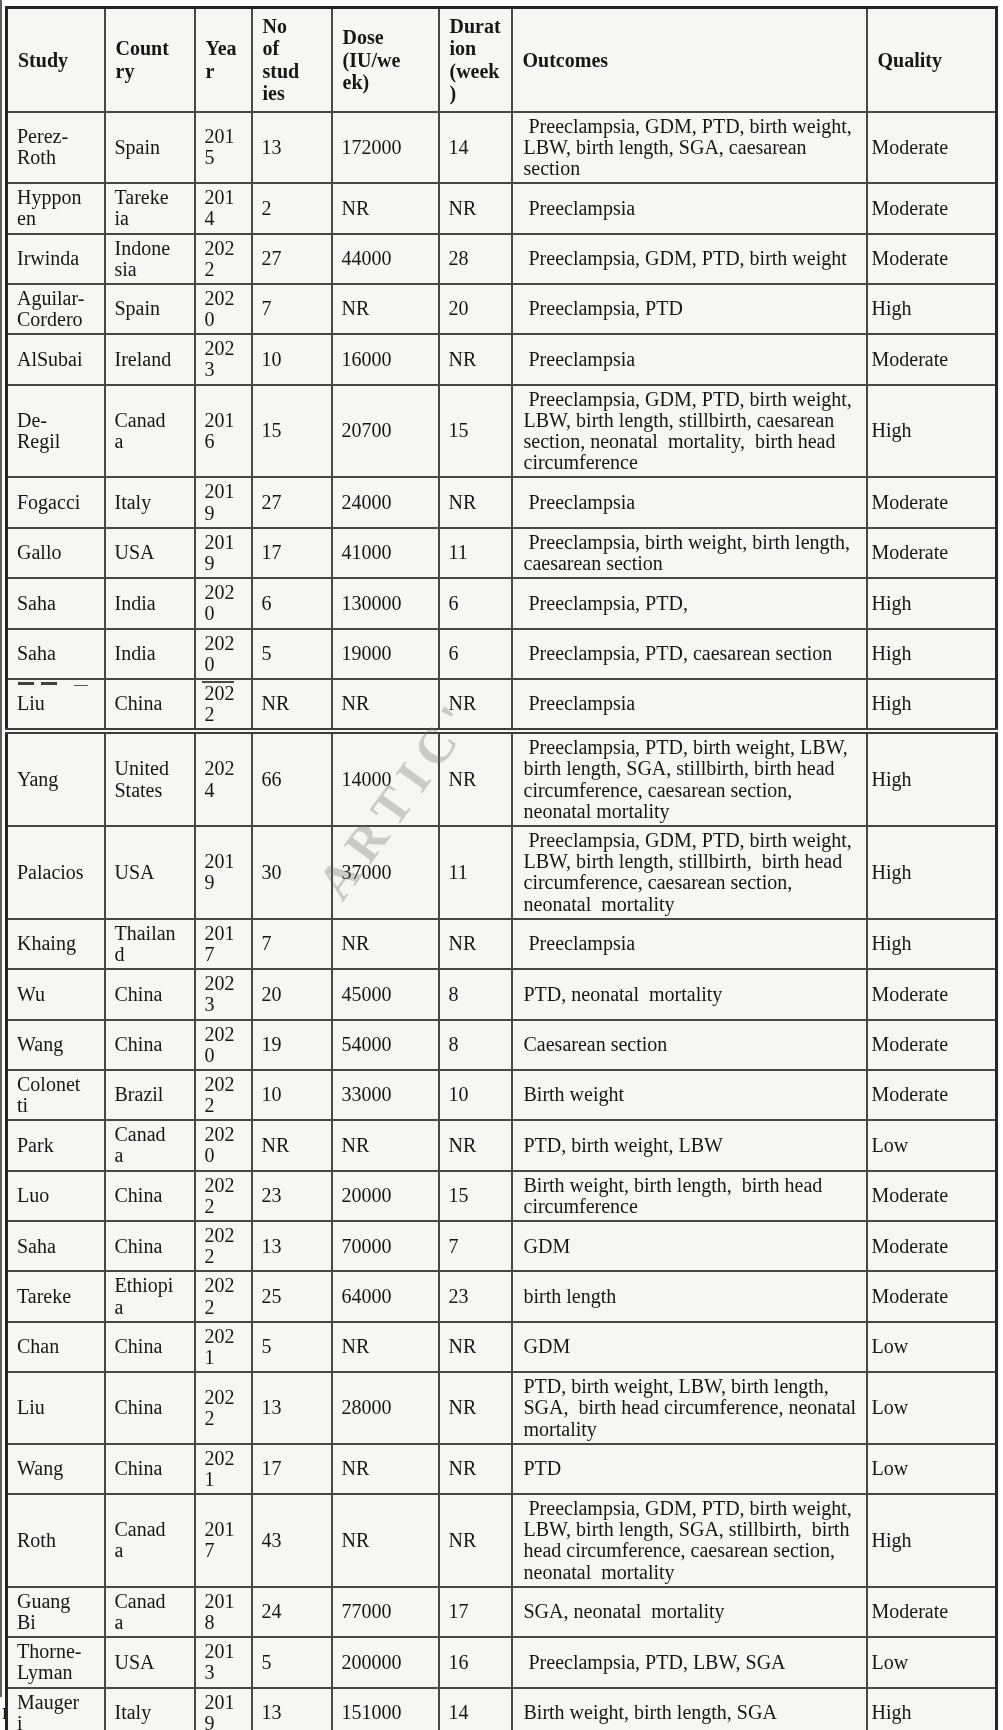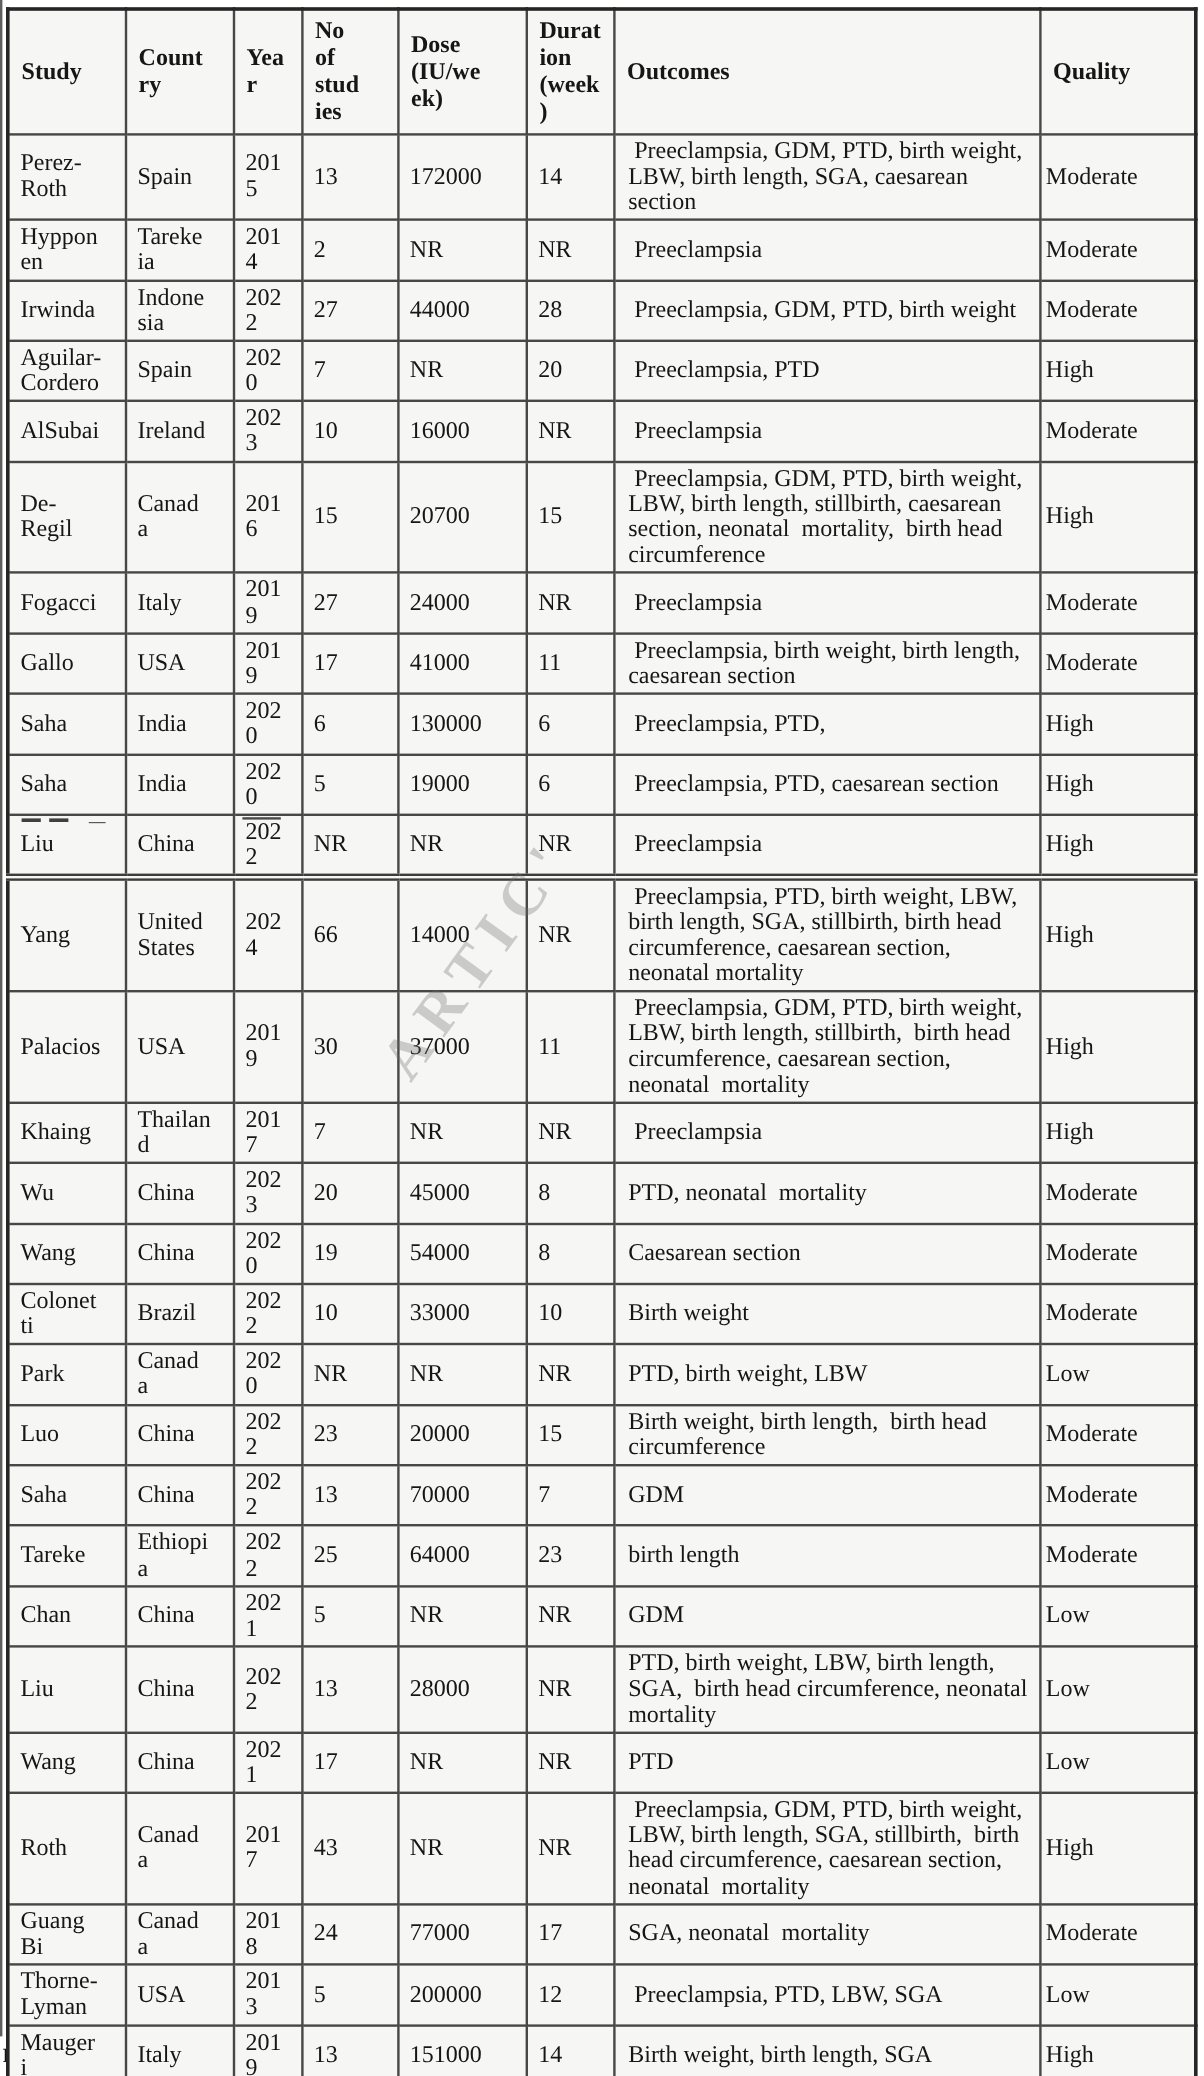--- a/index.html
+++ b/index.html
@@ -416,21 +416,21 @@
           <td class="col-quality">Moderate</td>
         </tr>
         <tr>
           <td class="col-study">Thorne-
 Lyman</td>
           <td class="col-country">USA</td>
           <td class="col-year">201
 3</td>
           <td class="col-n-studies">5</td>
           <td class="col-dose">200000</td>
-          <td class="col-duration">12</td>
+          <td class="col-duration">16</td>
           <td class="col-outcomes"> Preeclampsia, PTD, LBW, SGA</td>
           <td class="col-quality">Low</td>
         </tr>
         <tr>
           <td class="col-study">Mauger
 i</td>
           <td class="col-country">Italy</td>
           <td class="col-year">201
 9</td>
           <td class="col-n-studies">13</td>

